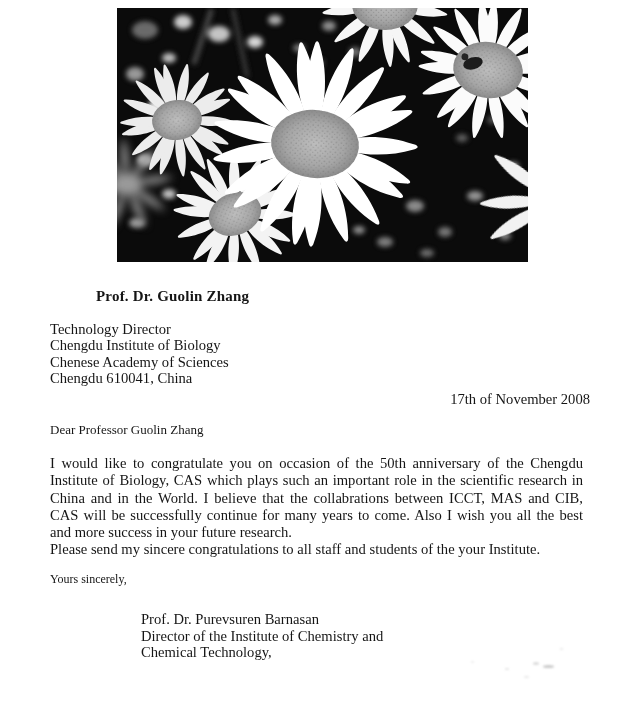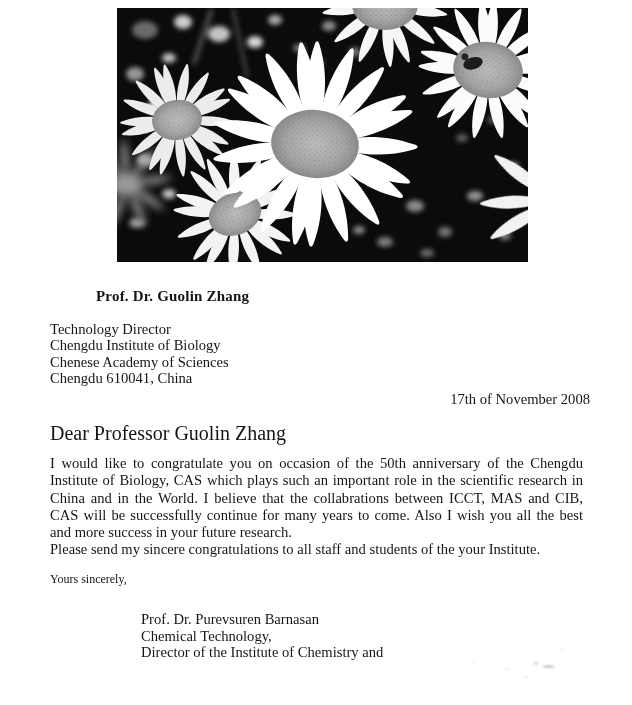--- a/index.html
+++ b/index.html
@@ -28,21 +28,21 @@
   .recipient-block {
     position: absolute; left: 50px; top: 321px;
     font-size: 14.6px; line-height: 16.4px;
   }
   .date-line {
     position: absolute; right: 42px; top: 391px;
     font-size: 14.6px;
   }
   .salutation {
     position: absolute; left: 50px; top: 422px;
-    font-size: 20px;
+    font-size: 13px;
   }
   .body-wrap {
     position: absolute; left: 50px; top: 455px; width: 533px;
     font-size: 14.6px; line-height: 17.3px;
   }
   .body-par { text-align: justify; }
   .closing {
     position: absolute; left: 50px; top: 572px;
     font-size: 12px;
   }
@@ -285,22 +285,22 @@
 
 <div class="body-wrap">
   <div class="body-par">I would like to congratulate you on occasion of the 50th anniversary of the Chengdu Institute of Biology, CAS which plays such an important role in the scientific research in China and in the World. I believe that the collabrations between ICCT, MAS and CIB, CAS will be successfully continue for many years to come. Also I wish  you all the best and more success in your future research.</div>
   <div>Please send my sincere congratulations to all staff and students of the your Institute.</div>
 </div>
 
 <div class="closing">Yours sincerely,</div>
 
 <div class="sig-block">
   <div>Prof. Dr. Purevsuren Barnasan</div>
+  <div>Director of the Institute of Chemistry and</div>
   <div>Chemical Technology,</div>
-  <div>Director of the Institute of Chemistry and</div>
 </div>
 
 <div>
   <div class="smudge-dot" style="left:533px; top:662px; width:6px;  height:3px; opacity:.30;"></div>
   <div class="smudge-dot" style="left:543px; top:665px; width:11px; height:3px; opacity:.45;"></div>
   <div class="smudge-dot" style="left:505px; top:668px; width:4px;  height:2px; opacity:.25;"></div>
   <div class="smudge-dot" style="left:524px; top:676px; width:5px;  height:2px; opacity:.20;"></div>
   <div class="smudge-dot" style="left:560px; top:648px; width:3px;  height:2px; opacity:.20;"></div>
   <div class="smudge-dot" style="left:471px; top:661px; width:3px;  height:2px; opacity:.18;"></div>
 </div>

